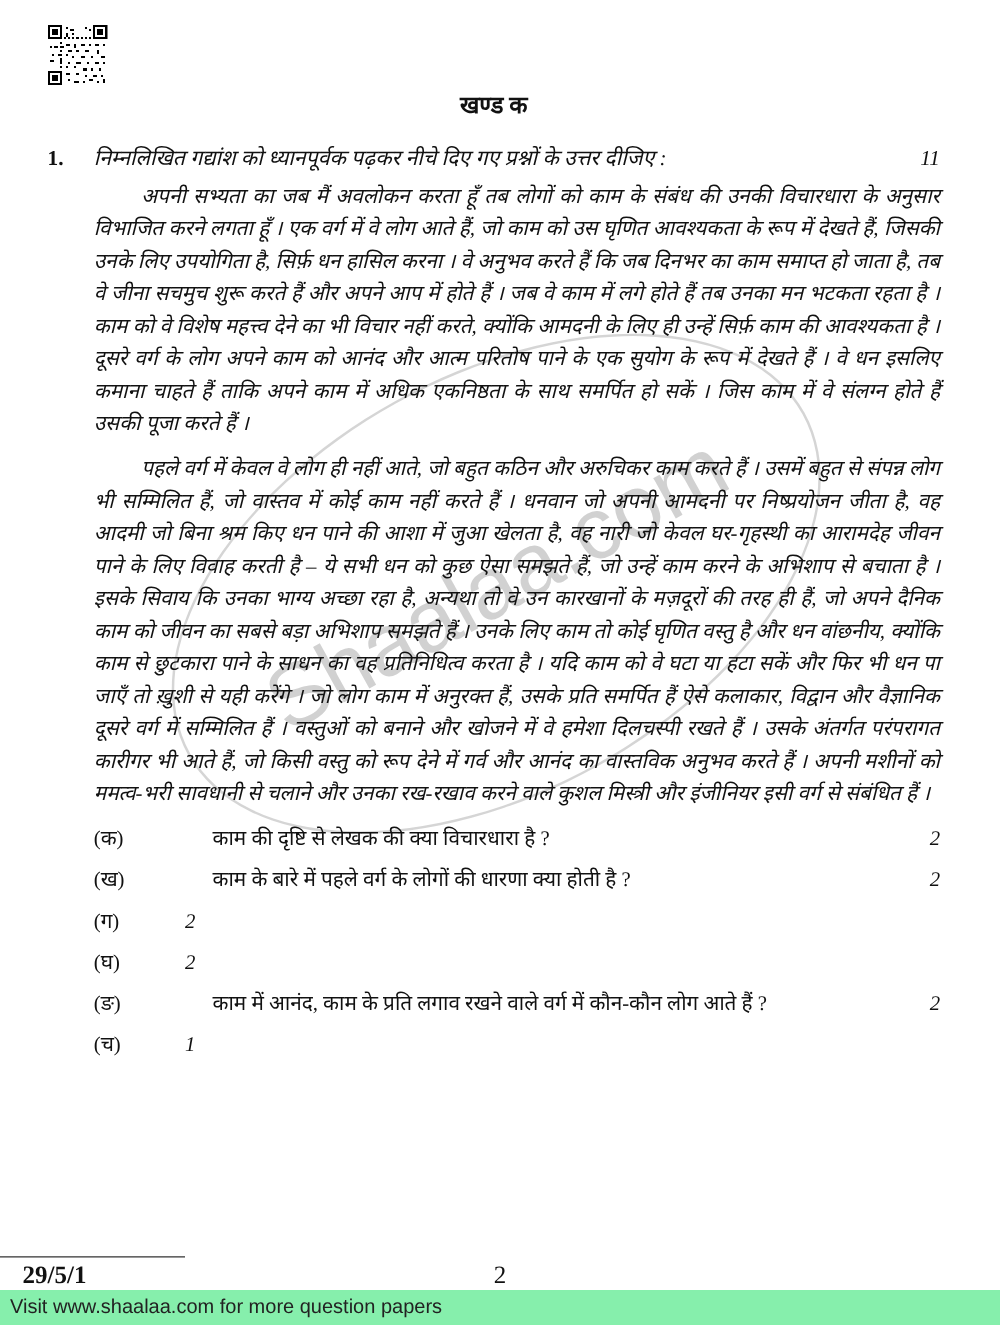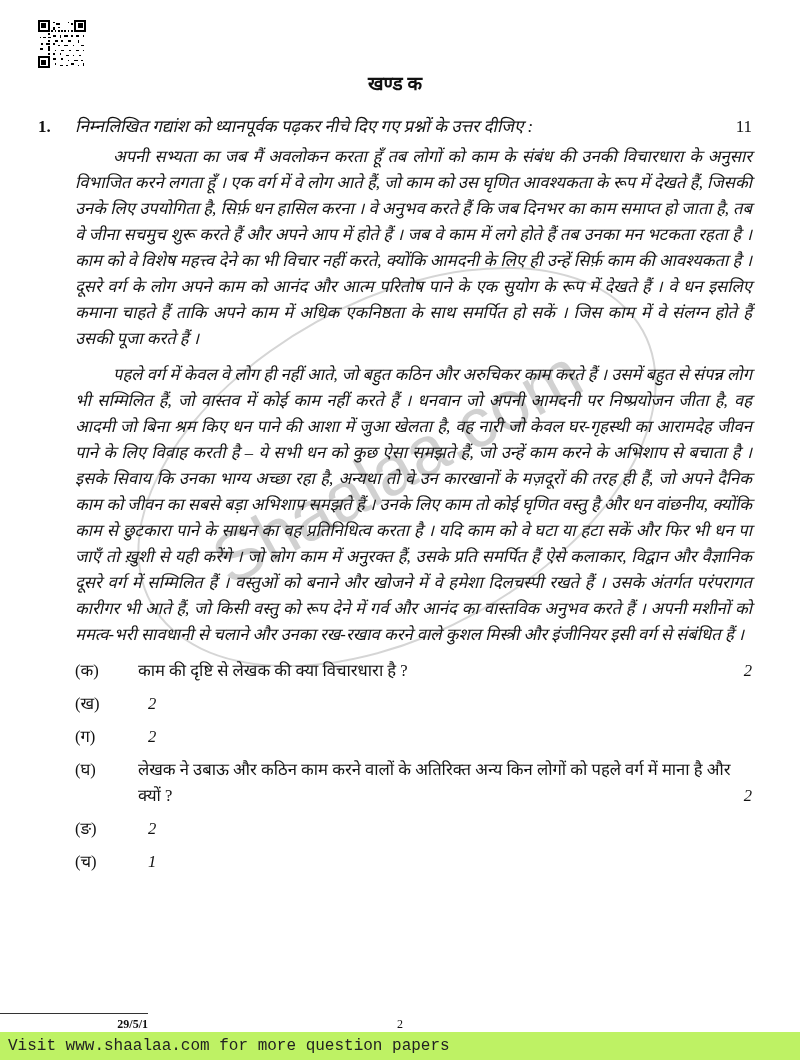--- a/index.html
+++ b/index.html
@@ -32,47 +32,46 @@
     margin: 2px 0 18px 0;
   }
   .question-head {
     display: flex;
     font-size: 17px;
     line-height: 26px;
     margin-bottom: 4px;
   }
   .qnum { font-weight: bold; width: 37px; flex: none; }
   .qtext { flex: 1; font-style: italic; }
-  .qmarks { margin-left: 12px; flex: none; }
+  .qmarks { font-style: italic; margin-left: 12px; flex: none; }
   .passage { margin-left: 37px; font-style: italic; }
   .passage p {
     margin: 0 0 10px 0;
     text-align: justify;
     text-indent: 38px;
     font-size: 16.6px;
     line-height: 26px;
   }
   .subqs { margin-top: 2px; }
   .subq {
     display: flex;
     font-size: 16.6px;
     line-height: 26px;
     margin: 0 0 7px 37px;
   }
   .sq-label { width: 63px; flex: none; }
-  .sq-text { flex: 1; }
+  .sq-text { flex: 1; margin-left: 32px; }
   .sq-marks { font-style: italic; margin-left: 10px; flex: none; align-self: flex-end; }
   .footer {
     position: absolute;
     left: 0; right: 0;
     bottom: 28px;
     height: 24px;
     z-index: 1;
-    font-size: 12px;
-    text-align: right;
+    font-size: 20px;
   }
   .paper-code {
     position: absolute;
     left: 0;
     bottom: 0;
     width: 130px;
     font-weight: bold;
     border-top: 1.5px solid #333;
     padding: 3px 0 0 18px;
   }
@@ -80,22 +79,22 @@
     position: absolute;
     left: 50%;
     transform: translateX(-50%);
     bottom: 0;
   }
   .banner {
     position: absolute;
     left: 0; right: 0; bottom: 0;
     height: 28px;
     z-index: 2;
-    background: #bef264;
-    font-family: Liberation Mono, monospace;
+    background: #86efac;
+    font-family: Liberation Sans, sans-serif;
     font-size: 16px;
     color: #222222;
     display: flex;
     align-items: center;
     padding-left: 8px;
   }
   .watermark {
     position: absolute;
     left: 115px;
     top: 300px;
@@ -160,33 +159,34 @@
     </div>
 
     <div class="subqs">
       <div class="subq">
         <span class="sq-label">(क)</span>
         <span class="sq-text">काम की दृष्टि से लेखक की क्या विचारधारा है ?</span>
         <span class="sq-marks">2</span>
       </div>
       <div class="subq">
         <span class="sq-label">(ख)</span>
+        <span class="sq-text">काम के बारे में पहले वर्ग के लोगों की धारणा क्या होती है ?</span>
         <span class="sq-marks">2</span>
       </div>
       <div class="subq">
         <span class="sq-label">(ग)</span>
         <span class="sq-marks">2</span>
       </div>
       <div class="subq">
         <span class="sq-label">(घ)</span>
-        <span class="sq-text">लेखक ने उबाऊ और कठिन काम करने वालों के अतिरिक्त अन्य किन लोगों को पहले वर्ग में माना है और क्यों ?</span>
         <span class="sq-marks">2</span>
       </div>
       <div class="subq">
         <span class="sq-label">(ङ)</span>
+        <span class="sq-text">काम में आनंद, काम के प्रति लगाव रखने वाले वर्ग में कौन-कौन लोग आते हैं ?</span>
         <span class="sq-marks">2</span>
       </div>
       <div class="subq">
         <span class="sq-label">(च)</span>
         <span class="sq-marks">1</span>
       </div>
     </div>
 
   </div>
 

